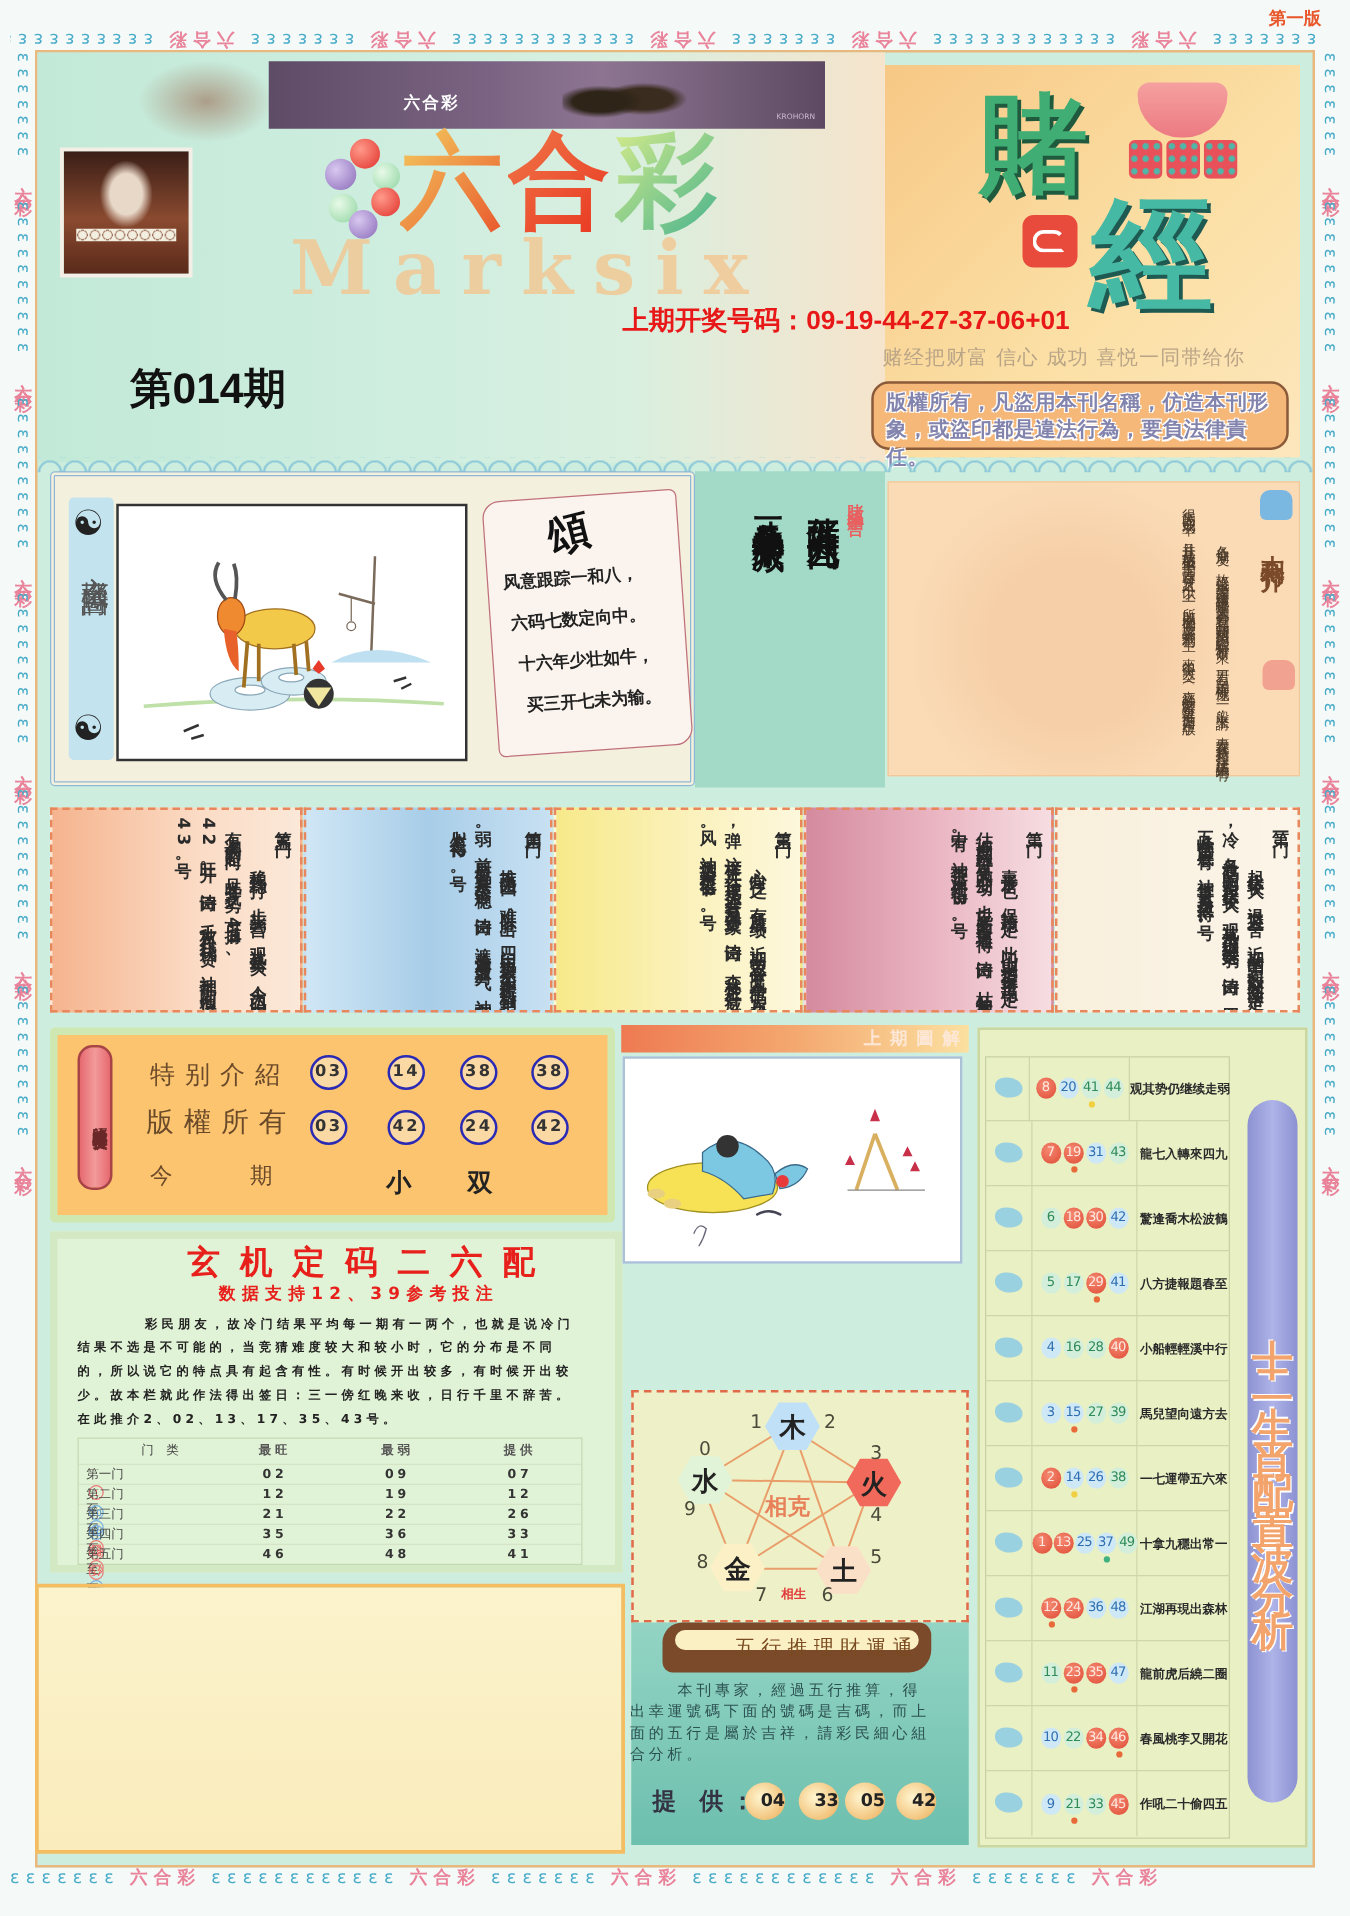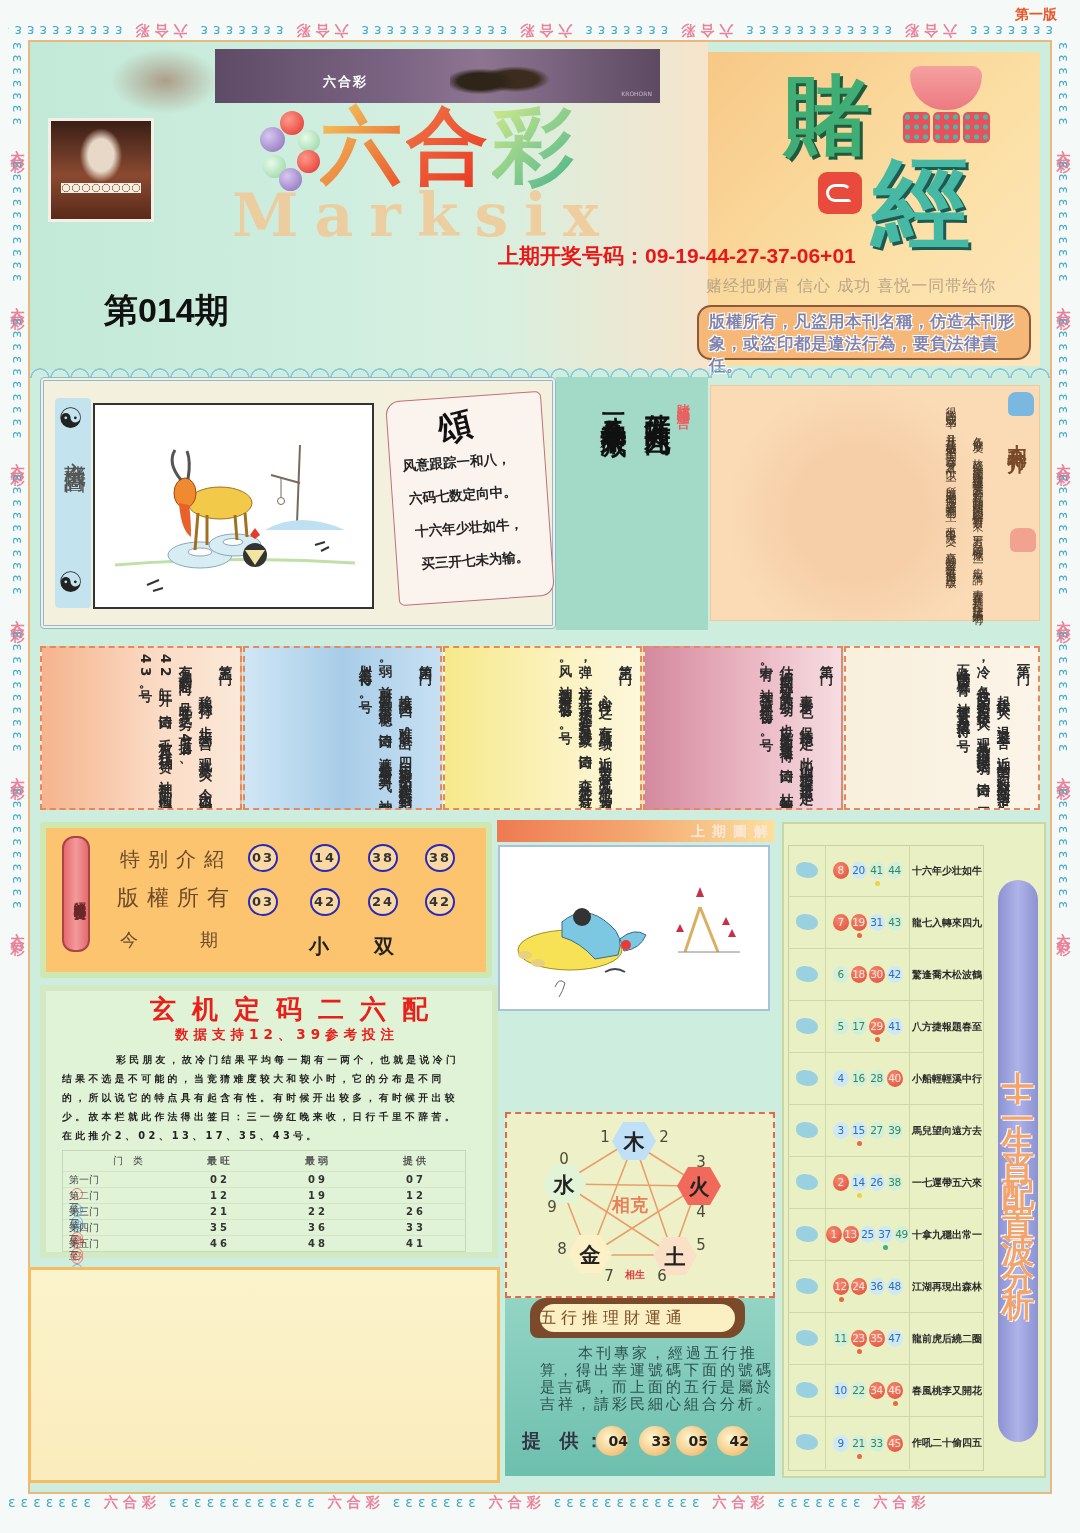--- a/index.html
+++ b/index.html
@@ -88,22 +88,22 @@
 .xc2,.xc3,.xc4{width:98px;text-align:center;font-weight:bold;letter-spacing:3px}
 .circ{display:inline-block;width:12px;height:12px;border-radius:50%;font-size:7px;line-height:12px;text-align:center;margin:0 2px;letter-spacing:0}
 .circ.r{border:1px solid #e87a7a;color:#e85a5a}.circ.b{border:1px solid #7ab0e0;color:#4a8ad0}
 .empty{left:28px;top:1267px;width:472px;height:216px;background:linear-gradient(#fbf3cc,#faecbc);border:3px solid #f5bd62}
 
 .lastcap{left:497px;top:820px;width:278px;height:22px;background:linear-gradient(90deg,#ee7a52,#f4a870 50%,#fbe0a0);font-size:14px;color:#fde8d8;letter-spacing:7px;text-align:right;line-height:22px;font-weight:bold}
 .lastpic{left:498px;top:845px;width:272px;height:166px;background:#fff;border:2px solid #a9c2d8}
 .wx-diag{left:505px;top:1112px;width:270px;height:186px;background:#eef1c8;border:2px dashed #e06a4a}
 .wx-low{left:505px;top:1298px;width:270px;height:178px;background:linear-gradient(#93d4c4,#6dbfae)}
 .wx-frame{left:530px;top:1298px;width:215px;height:40px;background:#7a4a2a;border-radius:16px 10px 18px 8px}
-.wx-title{left:540px;top:1304px;width:195px;height:28px;background:#fbefc4;border-radius:14px;font-family:"DejaVu Serif",serif;font-size:16px;color:#7a4a20;letter-spacing:5px;text-align:left;line-height:28px}
-.wx-body{left:540px;top:1344px;width:246px;font-family:Liberation Sans, sans-serif;font-size:15px;line-height:17px;letter-spacing:3px;color:#2d5252;text-indent:38px}
+.wx-title{left:540px;top:1304px;width:195px;height:16px;background:#fbefc4;border-radius:14px;font-family:"DejaVu Serif",serif;font-size:16px;color:#7a4a20;letter-spacing:5px;text-align:right;line-height:28px}
+.wx-body{left:504px;top:1344px;width:246px;font-family:Liberation Serif, serif;font-size:12px;line-height:17px;letter-spacing:3px;color:#2d5252;text-indent:38px}
 .wx-prov{left:522px;top:1428px;font-size:19px;font-weight:bold;color:#334;letter-spacing:6px;white-space:nowrap}
 .gball{position:absolute;top:1426px;width:32px;height:30px;border-radius:50%;background:radial-gradient(circle at 40% 40%,#fff6d0,#f2c27a 70%,#e0a060);font-size:14px;font-weight:bold;text-align:right;line-height:30px;color:#222}
 
 .zpanel{left:782px;top:822px;width:264px;height:656px;background:#e9f0c4;border:2px solid #cbd7a2}
 .ztable{left:788px;top:845px;width:196px;height:626px;border:1px solid #c8d1a2}
 .zrow{position:absolute;left:788px;width:196px;height:52px;display:flex;align-items:center;border-bottom:1px solid #cfd6a8}
 .zicon{width:38px;height:52px;border-right:1px solid #cfd6a8;position:relative}
 .zicon i{position:absolute;left:8px;top:17px;width:22px;height:16px;background:#8ccbe6;border-radius:40% 60% 45% 55%;opacity:.85}
 .zballs{width:84px;height:52px;display:flex;justify-content:center;align-items:center;gap:2px;border-right:1px solid #cfd6a8}
 .bw{position:relative;display:block}
@@ -469,21 +469,21 @@
       <span class="bw">
           <span class="ball" data-color="blue">20</span>
         </span>
       <span class="bw" data-mark="yellow">
           <span class="ball" data-color="green">41</span>
         </span>
       <span class="bw">
           <span class="ball" data-color="green">44</span>
         </span>
     </span>
-    <span class="ztext">十六年少壮如牛</span>
+    <span class="ztext">观其势仍继续走弱</span>
   </div>
 
   <div class="zrow" style="top:897px">
     <span class="zicon">
         <i></i>
       </span>
     <span class="zballs">
       <span class="bw">
           <span class="ball" data-color="red">7</span>
         </span>

